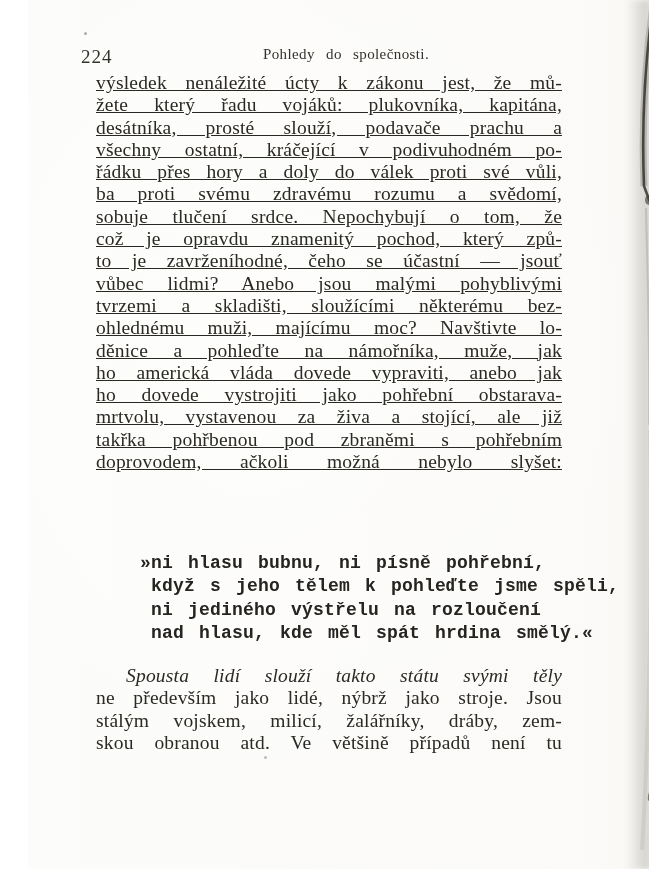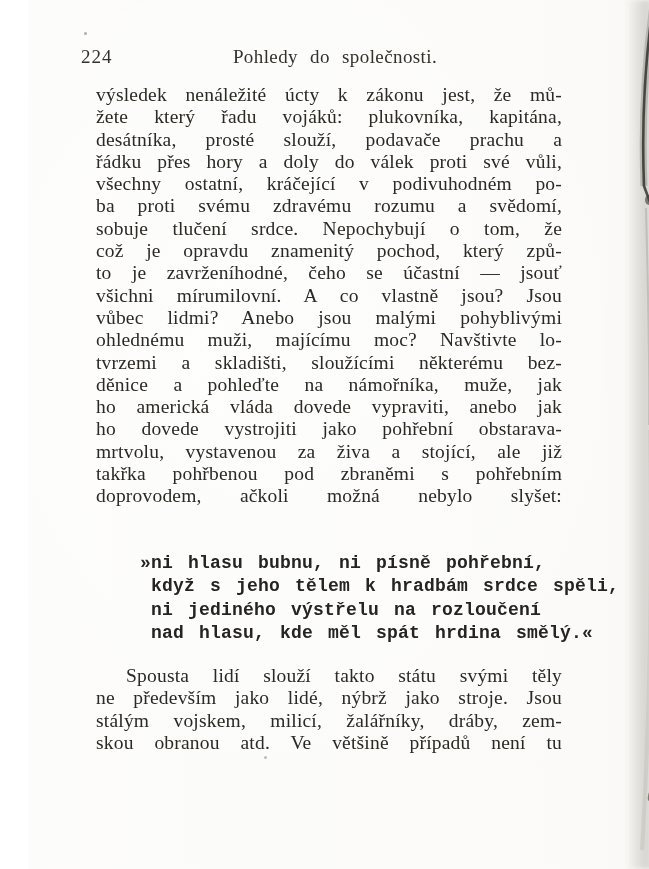--- a/index.html
+++ b/index.html
@@ -16,35 +16,35 @@
       radial-gradient(ellipse at 35% 40%, rgba(255,255,255,0.6), rgba(0,0,0,0) 70%),
       linear-gradient(to right, #fcfcfa 0%, #fbfaf8 88%, #f6f5f1 100%);
     color:#2a2822;
     margin-left:28px;
   }
   .pagenum{
     position:absolute;left:53px;top:46px;
     font-size:19px;letter-spacing:1px;color:#33312b;
   }
   .runtitle{
-    position:absolute;left:57px;top:46px;width:500px;
-    text-align:center;font-size:19px;word-spacing:7px;
+    position:absolute;left:68px;top:46px;width:500px;
+    text-align:center;font-size:15px;word-spacing:7px;
     letter-spacing:0.4px;color:#33312b;
   }
   .para{position:absolute;left:68px;width:466px;}
-  .para1{top:84px;}
+  .para1{top:72px;text-decoration:underline;}
   .para2{top:665px;}
   .line{
     font-size:19.5px;line-height:22.3px;
     letter-spacing:0.2px;
     text-align:justify;
     text-align-last:justify;
     color:#2b2923;
   }
-  .para2 .line.indent{text-indent:30px;}
+  .para2 .line.indent{text-indent:30px;font-style:italic;}
   .verse{
     position:absolute;left:123px;top:552px;
     font-size:18px;font-weight:700;line-height:23.4px;
     word-spacing:4px;letter-spacing:0.2px;color:#262420;
   }
   .vline{white-space:nowrap;font-family:Liberation Mono, monospace;}
   .vline.hang{text-indent:-11px;}
   .edge-band{
     position:absolute;top:0;bottom:0;left:598px;width:46px;
     background:linear-gradient(to right,
@@ -63,41 +63,40 @@
 
 <div class="page">
 
   <span class="pagenum">224</span>
   <div class="runtitle">Pohledy do společnosti.</div>
 
   <div class="para para1">
     <div class="line">výsledek nenáležité úcty k zákonu jest, že mů-</div>
     <div class="line">žete který řadu vojáků: plukovníka, kapitána,</div>
     <div class="line">desátníka, prosté slouží, podavače prachu a</div>
+    <div class="line">všechny ostatní, kráčející v podivuhodném po-</div>
     <div class="line">řádku přes hory a doly do válek proti své vůli,</div>
-    <div class="line">všechny ostatní, kráčející v podivuhodném po-</div>
     <div class="line">ba proti svému zdravému rozumu a svědomí,</div>
     <div class="line">sobuje tlučení srdce. Nepochybují o tom, že</div>
     <div class="line">což je opravdu znamenitý pochod, který způ-</div>
     <div class="line">to je zavrženíhodné, čeho se účastní — jsouť</div>
-    <div class="line">všichni mírumilovní. A co vlastně jsou? Jsou</div>
     <div class="line">vůbec lidmi? Anebo jsou malými pohyblivými</div>
+    <div class="line">tvrzemi a skladišti, sloužícími některému bez-</div>
     <div class="line">ohlednému muži, majícímu moc? Navštivte lo-</div>
-    <div class="line">tvrzemi a skladišti, sloužícími některému bez-</div>
     <div class="line">děnice a pohleďte na námořníka, muže, jak</div>
     <div class="line">ho americká vláda dovede vypraviti, anebo jak</div>
     <div class="line">ho dovede vystrojiti jako pohřební obstarava-</div>
     <div class="line">mrtvolu, vystavenou za živa a stojící, ale již</div>
     <div class="line">takřka pohřbenou pod zbraněmi s pohřebním</div>
     <div class="line">doprovodem, ačkoli možná nebylo slyšet:</div>
   </div>
 
   <div class="verse">
     <div class="vline hang">»ni hlasu bubnu, ni písně pohřební,</div>
-    <div class="vline">když s jeho tělem k hradbám srdce spěli,</div>
+    <div class="vline">když s jeho tělem k pohleďte jsme spěli,</div>
     <div class="vline">ni jediného výstřelu na rozloučení</div>
     <div class="vline">nad hlasu, kde měl spát hrdina smělý.«</div>
   </div>
 
   <div class="para para2">
     <div class="line indent">Spousta lidí slouží takto státu svými těly</div>
     <div class="line">ne především jako lidé, nýbrž jako stroje. Jsou</div>
     <div class="line">stálým vojskem, milicí, žalářníky, dráby, zem-</div>
     <div class="line">skou obranou atd. Ve většině případů není tu</div>
   </div>

